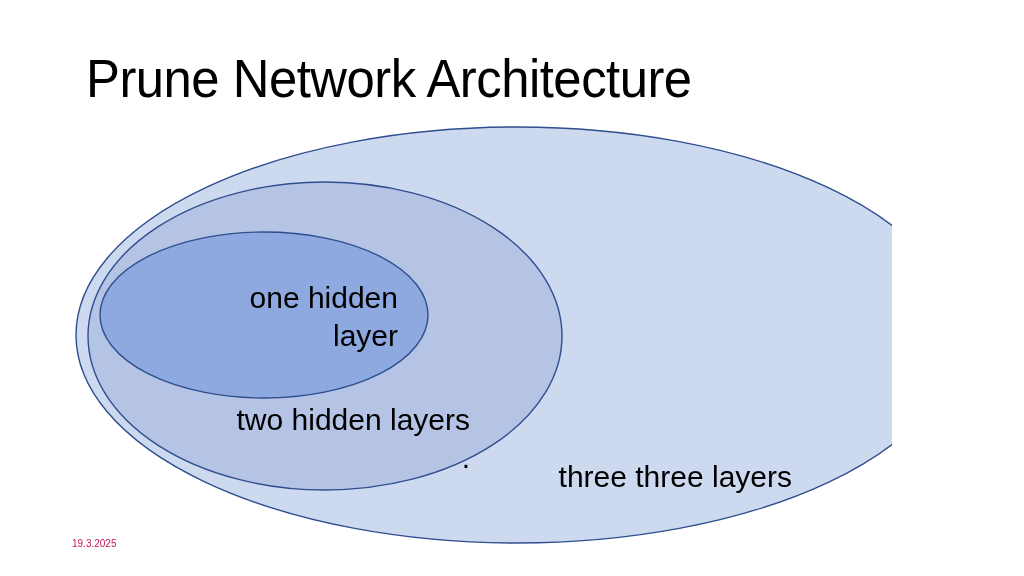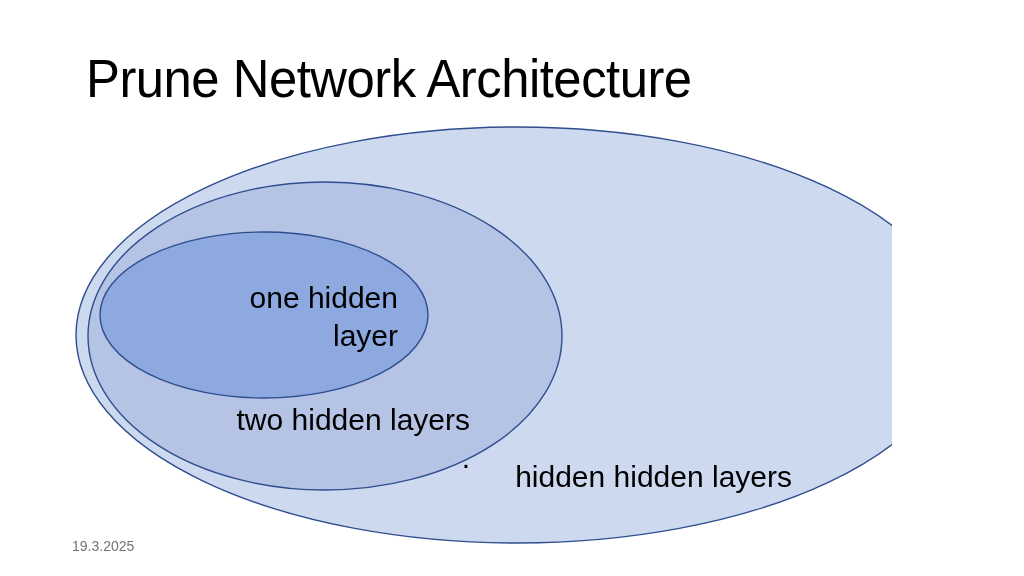--- a/index.html
+++ b/index.html
@@ -62,22 +62,22 @@
   #label-three {
     left: 452px;
     top: 458px;
     width: 340px;
   }
   #footer-date {
     position: absolute;
     left: 72px;
     top: 538px;
     font-family: "Liberation Sans", sans-serif;
-    font-size: 14px;
-    color: #737373;
+    font-size: 10px;
+    color: #be185d;
   }
   #footer-page {
     position: absolute;
     left: 900px;
     top: 528px;
     width: 60px;
     text-align: center;
     font-family: "Liberation Sans", sans-serif;
     font-size: 30px;
     color: #8b5cf6;
@@ -95,19 +95,19 @@
     <ellipse cx="325" cy="336" rx="237" ry="154" fill="#B5C3E4" stroke="#2F4E8F" stroke-width="1.4"></ellipse>
     <ellipse cx="264" cy="315" rx="164" ry="83" fill="#8DA9E0" stroke="#2F4E8F" stroke-width="1.4"></ellipse>
   </svg>
 
   <div class="venn-label" id="label-one">one hidden
 layer</div>
 
   <div class="venn-label" id="label-two">two hidden layers
 .</div>
 
-  <div class="venn-label" id="label-three">hidden hidden layers</div>
+  <div class="venn-label" id="label-three">three three layers</div>
 
   <div id="footer-date">19.3.2025</div>
 
   <div id="footer-page">19</div>
 
 </div>
 
 </body></html>

